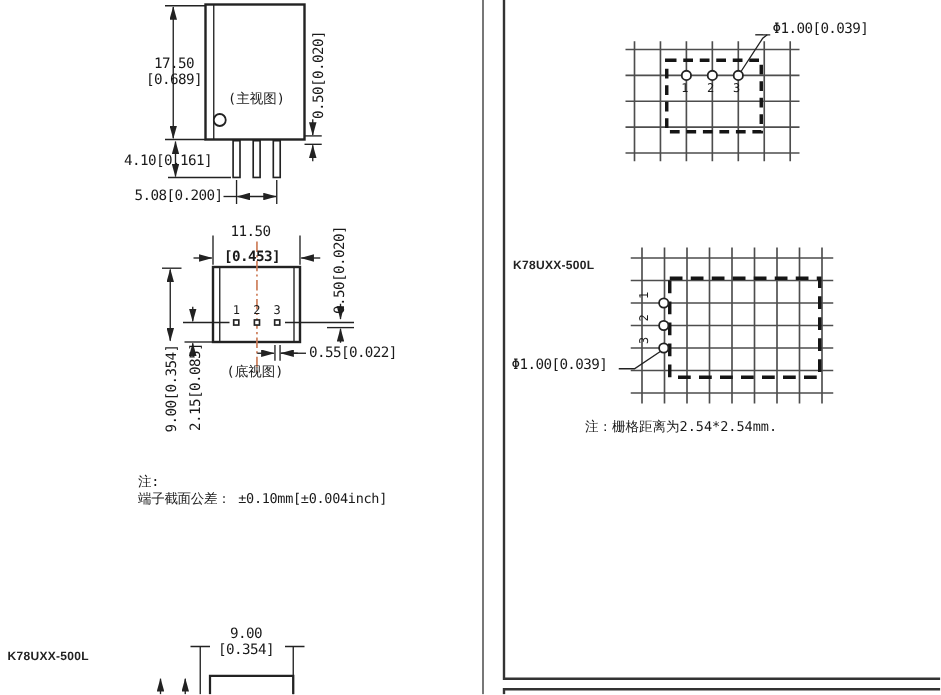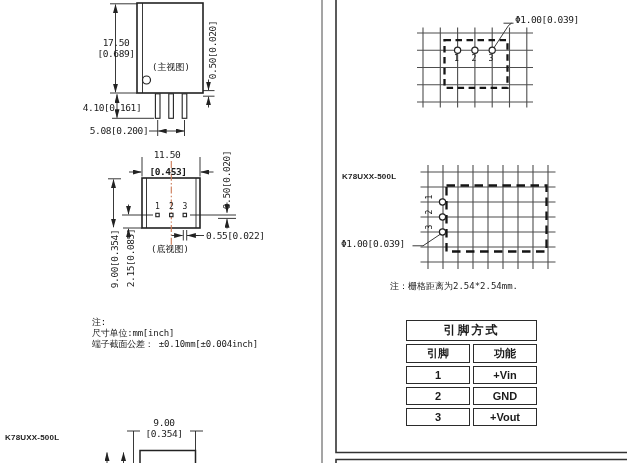--- a/index.html
+++ b/index.html
@@ -167,21 +167,20 @@
   <div class="t small" style="left:157.5px;top:206.5px;">1</div>
   <div class="t small" style="left:171.3px;top:206.5px;">2</div>
   <div class="t small" style="left:184.8px;top:206.5px;">3</div>
   <div class="t la" style="left:206px;top:236px;">0.55[0.022]</div>
   <div class="t rot" style="left:115px;top:259px;">9.00[0.354]</div>
   <div class="t rot" style="left:130.5px;top:258px;">2.15[0.085]</div>
   <div class="t cjk" style="left:170px;top:249px;">(底视图)</div>
 
   <div class="notes">
     <div>注:</div>
-    <div>尺寸单位:mm[inch]</div>
     <div>端子截面公差： ±0.10mm[±0.004inch]</div>
   </div>
 
   <div class="model" style="left:5px;top:387px;">K78UXX-500L</div>
   <div class="model" style="left:342px;top:126px;">K78UXX-500L</div>
 
   <div class="t" style="left:164px;top:422.5px;">9.00</div>
   <div class="t" style="left:164px;top:433.5px;">[0.354]</div>
 
   <div class="t la" style="left:515px;top:20px;">Φ1.00[0.039]</div>
@@ -189,37 +188,14 @@
   <div class="t small" style="left:473.8px;top:58.8px;">2</div>
   <div class="t small" style="left:491px;top:58.8px;">3</div>
 
   <div class="t small rot" style="left:430px;top:197px;">1</div>
   <div class="t small rot" style="left:430px;top:212px;">2</div>
   <div class="t small rot" style="left:430px;top:227px;">3</div>
   <div class="t la" style="left:341px;top:244px;">Φ1.00[0.039]</div>
 
   <div class="t la cjk" style="left:390px;top:286px;">注：栅格距离为2.54*2.54mm.</div>
 
-  <table class="pin-table">
-    <tbody>
-        <tr>
-      <td colspan="2" class="title">引脚方式</td>
-    </tr>
-    <tr>
-      <td>引脚</td>
-      <td>功能</td>
-    </tr>
-    <tr>
-      <td>1</td>
-      <td>+Vin</td>
-    </tr>
-    <tr>
-      <td>2</td>
-      <td>GND</td>
-    </tr>
-    <tr>
-      <td>3</td>
-      <td>+Vout</td>
-    </tr>
-  </tbody>
-    </table>
 
 </div>
 
 </body></html>

